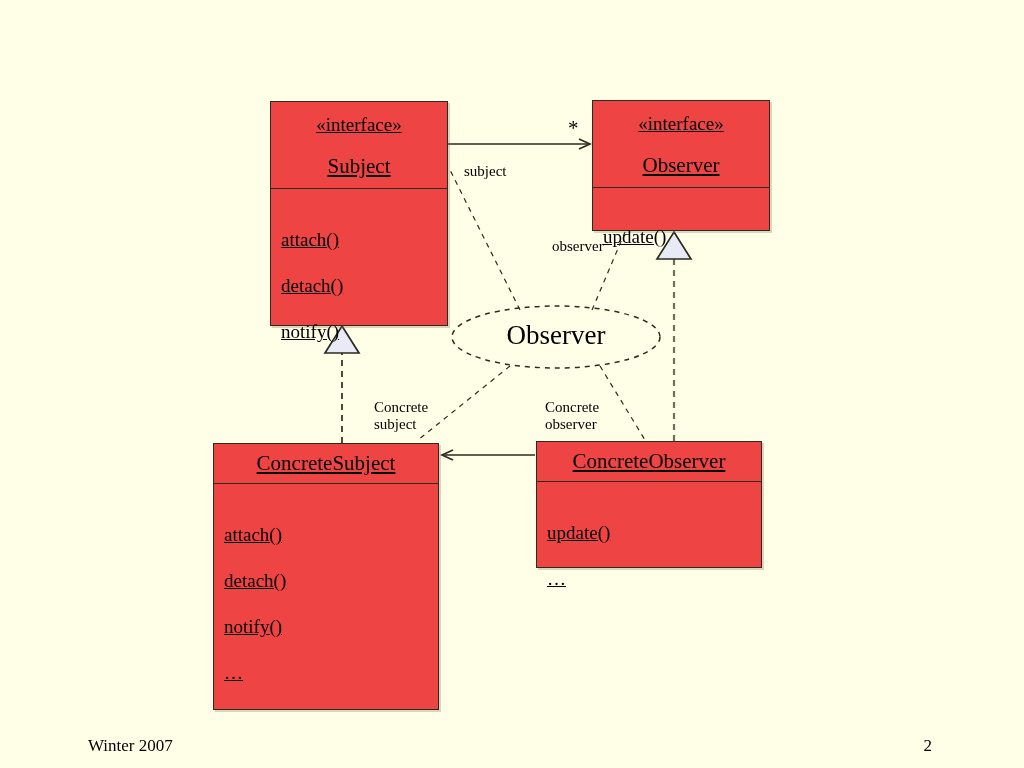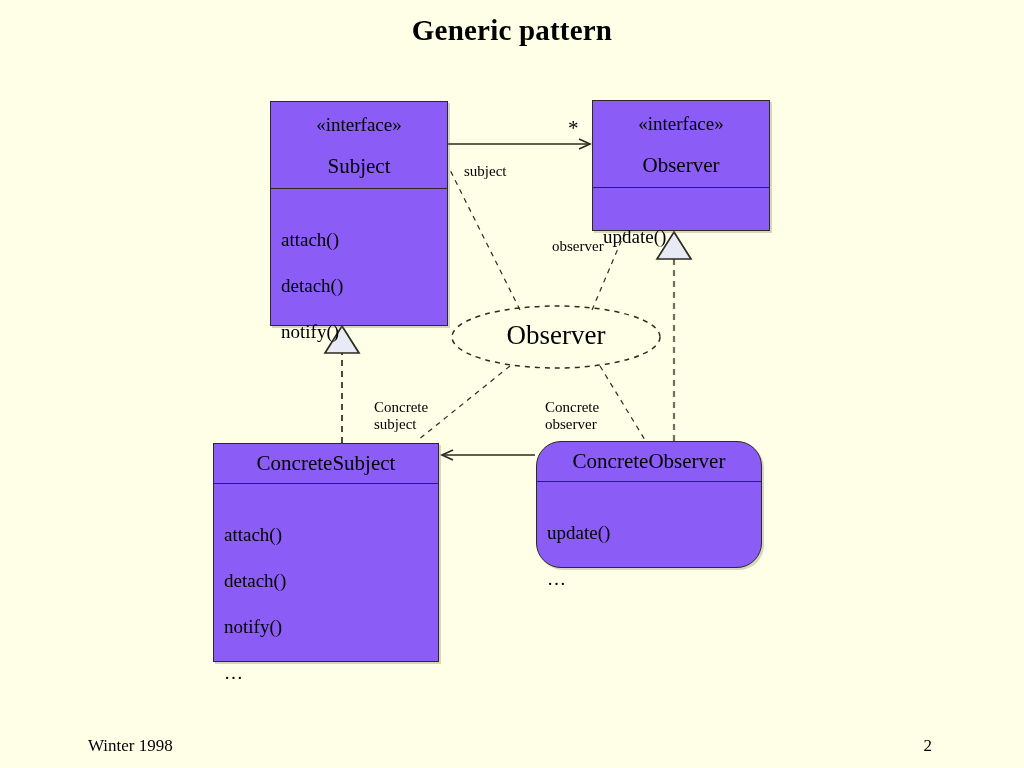--- a/index.html
+++ b/index.html
@@ -37,23 +37,24 @@
   #diagram-svg {
     position: absolute;
     left: 0; top: 0;
     width: 1024px;
     height: 768px;
   }
   
   .uml-box {
     position: absolute;
     border: 1.6px solid #2b2b20;
-    background: #8b5cf6;
+    background: #ef4444;
     box-sizing: border-box;
     box-shadow: 2px 2px 0 rgba(120,120,90,0.30);
+    text-decoration: underline;
   }
   .uml-header {
     box-sizing: border-box;
     border-bottom: 1.6px solid #2b2b20;
     text-align: center;
   }
   .uml-compartment {
     box-sizing: border-box;
   }
   .stereotype {
@@ -81,29 +82,29 @@
   #box-subject .op { margin-bottom: 24px; }
 
   #box-observer {
     left: 592px; top: 100px; width: 178px; height: 131px;
   }
   #box-observer .uml-header { height: 87px; padding-top: 13px; }
   #box-observer .stereotype { margin-bottom: 22px; }
   #box-observer .uml-compartment { padding-top: 12px; }
 
   #box-concrete-subject {
-    left: 213px; top: 443px; width: 226px; height: 219px;
+    left: 213px; top: 443px; width: 226px; height: 267px;
   }
   #box-concrete-subject .uml-header { height: 40px; padding-top: 9px; }
   #box-concrete-subject .class-name { font-size: 21px; }
   #box-concrete-subject .uml-compartment { padding-top: 14px; }
   #box-concrete-subject .op { margin-bottom: 24px; }
 
   #box-concrete-observer {
-    left: 536px; top: 441px; width: 226px; height: 127px; border-radius: 25px;
+    left: 536px; top: 441px; width: 226px; height: 127px;
   }
   #box-concrete-observer .uml-header { height: 40px; padding-top: 9px; }
   #box-concrete-observer .uml-compartment { padding-top: 14px; }
   #box-concrete-observer .op { margin-bottom: 24px; }
 
   
   #collab-label {
     position: absolute;
     left: 452px;
     top: 322px;
@@ -139,21 +140,20 @@
   }
   #footer-left   { left: 88px; }
   #footer-center { left: 0; width: 1024px; text-align: center; }
   #footer-right  { right: 92px; }
 </style>
 </head>
 <body>
 
 <div id="slide">
 
-  <div id="slide-title">Generic pattern</div>
 
   <svg id="diagram-svg" viewBox="0 0 1024 768" xmlns="http://www.w3.org/2000/svg">
     <defs>
       <marker id="arrow-open" markerWidth="14" markerHeight="12" refX="12" refY="6" orient="auto" markerUnits="userSpaceOnUse">
         <path d="M1,1 L12,6 L1,11" fill="none" stroke="#2b2b20" stroke-width="1.7"></path>
       </marker>
       <marker id="arrow-open-left" markerWidth="14" markerHeight="12" refX="12" refY="6" orient="auto" markerUnits="userSpaceOnUse">
         <path d="M1,1 L12,6 L1,11" fill="none" stroke="#2b2b20" stroke-width="1.7"></path>
       </marker>
     </defs>
@@ -229,16 +229,16 @@
   <div id="collab-label">Observer</div>
 
   <div id="label-multiplicity">*</div>
   <div class="edge-label" id="label-subject-role">subject</div>
   <div class="edge-label" id="label-observer-role">observer</div>
   <div class="edge-label" id="label-concrete-subject-role">Concrete
 subject</div>
   <div class="edge-label" id="label-concrete-observer-role">Concrete
 observer</div>
 
-  <div class="footer-text" id="footer-left">Winter 1998</div>
+  <div class="footer-text" id="footer-left">Winter 2007</div>
   <div class="footer-text" id="footer-right">2</div>
 
 </div>
 
 </body></html>

